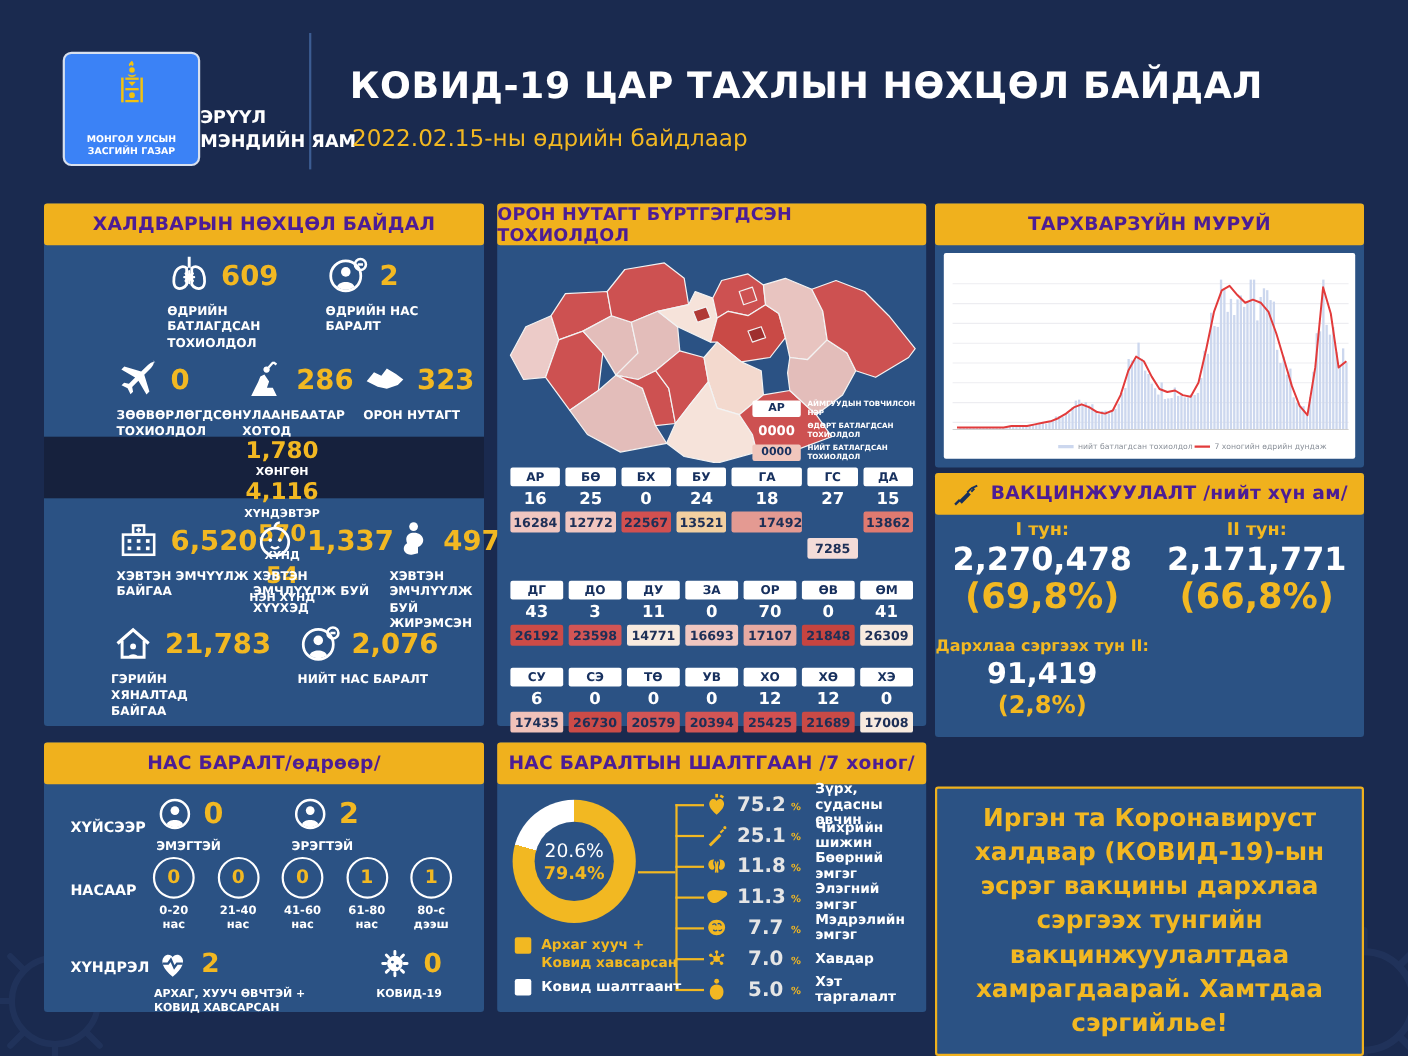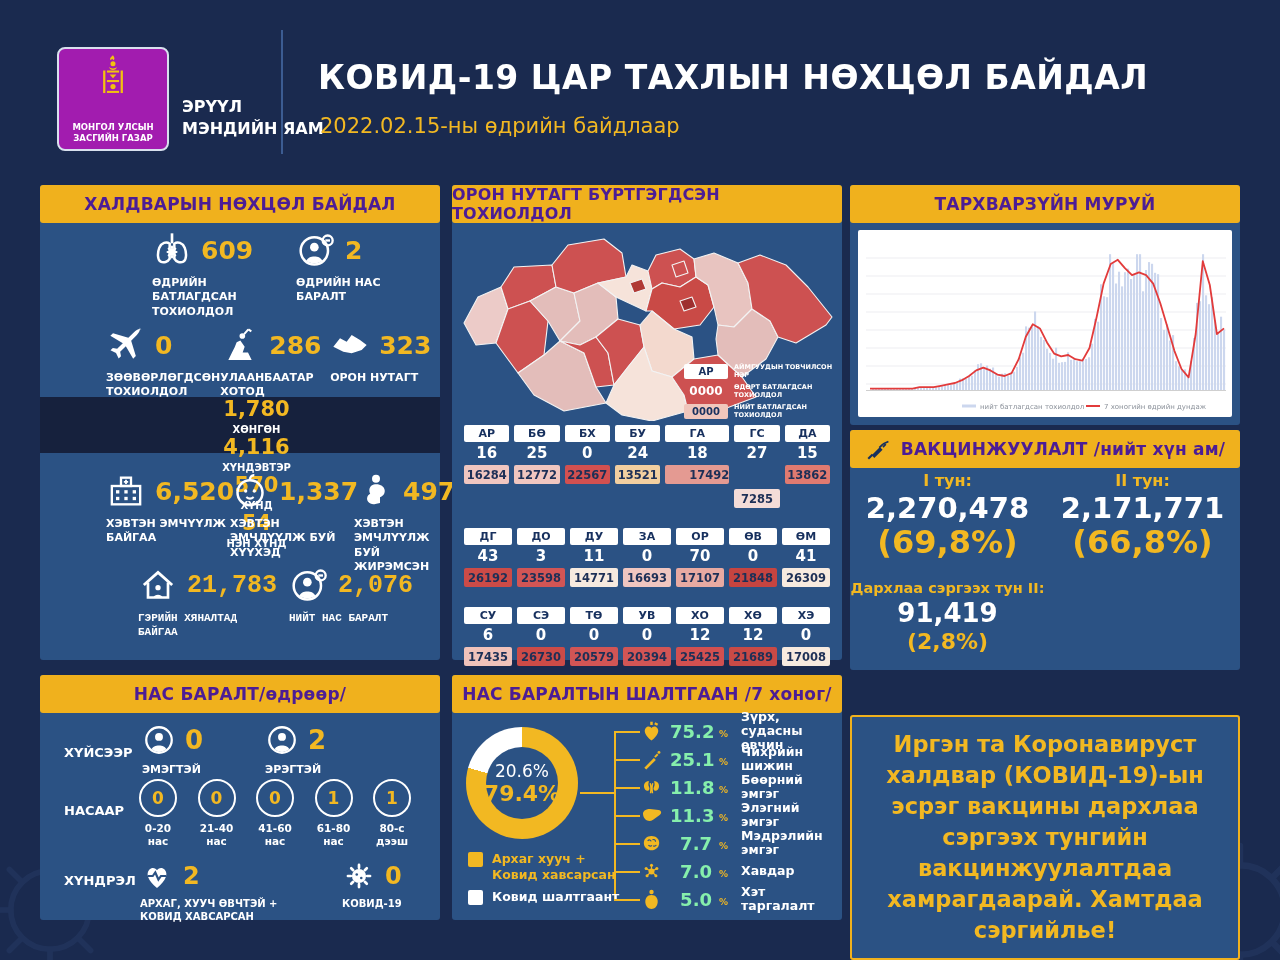--- a/index.html
+++ b/index.html
@@ -1,19 +1,19 @@
 <!DOCTYPE html>
 <html><head>
 <meta charset="utf-8">
 <style>
   html,body{margin:0;padding:0;background:#14203c;}
   *{box-sizing:border-box;}
   .stage{position:relative;width:1280px;height:960px;background:#1a2a4f;font-family:"DejaVu Sans",sans-serif;overflow:hidden;}
   
-  .gov-logo{position:absolute;left:57px;top:47px;width:112px;height:104px;background:#a21caf;border:2px solid #d8e0ee;border-radius:8px;}
+  .gov-logo{position:absolute;left:57px;top:47px;width:125px;height:104px;background:#3b82f6;border:2px solid #d8e0ee;border-radius:8px;}
   .gov-logo svg{position:absolute;left:50%;top:5px;transform:translateX(-50%);}
   .gov-logo-text{position:absolute;bottom:5px;width:100%;text-align:center;font-size:8.5px;font-weight:bold;color:#fff;line-height:1.3;}
   .ministry{position:absolute;left:182px;top:96px;font-size:16px;font-weight:bold;color:#fff;line-height:1.35;}
   .hdr-divider{position:absolute;left:281px;top:30px;width:2px;height:124px;background:#3c5c92;}
   .main-title{position:absolute;left:318px;top:58px;font-size:33px;font-weight:800;color:#fff;letter-spacing:.5px;}
   .main-sub{position:absolute;left:320px;top:114px;font-size:21px;color:#f2b822;}
   
   .panel{position:absolute;background:#2b5284;border-radius:3px;}
   .panel-header{position:absolute;left:0;top:0;right:0;height:38px;background:#f0b11d;color:#4c1d95;font-weight:bold;font-size:17px;display:flex;align-items:center;justify-content:center;border-radius:3px;letter-spacing:.2px;}
   
@@ -26,21 +26,21 @@
   #inf-row1{position:absolute;left:0;top:45px;width:100%;display:flex;padding-left:112px;}
   #inf-row1 .stat{width:163px;}
   #inf-row2{position:absolute;left:0;top:140px;width:100%;display:flex;padding-left:66px;}
   #inf-row2 .stat{width:124px;}
   #sev-band{position:absolute;left:0;top:212px;width:100%;height:56px;background:#16213d;display:flex;align-items:center;padding:0 22px 0 55px;flex-direction:column;}
   .sev{flex:1;text-align:center;}
   .sev-num{font-size:21px;font-weight:bold;color:#f2b822;}
   .sev-label{font-size:10px;font-weight:bold;color:#fff;margin-top:3px;}
   #inf-row3{position:absolute;left:0;top:286px;width:100%;display:flex;padding-left:66px;}
   #inf-row3 .stat{width:124px;}
-  #inf-row4{position:absolute;left:0;top:380px;width:100%;display:flex;padding-left:98px;font-family:Liberation Mono, monospace;}
+  #inf-row4{position:absolute;left:0;top:380px;width:100%;display:flex;padding-left:61px;}
   #inf-row4 .stat{width:170px;}
   
   .drow-label{position:absolute;left:24px;color:#fff;font-weight:bold;font-size:13px;}
   #sex-row{position:absolute;left:102px;top:48px;display:flex;gap:62px;}
   #sex-row .stat-num{font-size:26px;}
   #age-row{position:absolute;left:95px;top:104px;width:280px;display:flex;justify-content:space-between;}
   .age{width:46px;text-align:center;}
   .age-circle{width:38px;height:38px;margin:0 auto;border:2.5px solid #fff;border-radius:50%;display:flex;align-items:center;justify-content:center;font-size:17px;font-weight:bold;color:#f2b822;}
   .age-label{font-size:10.5px;font-weight:bold;color:#fff;margin-top:5px;line-height:1.25;}
   #com-row{position:absolute;left:100px;top:184px;display:flex;gap:42px;}
@@ -57,31 +57,31 @@
   #region-table{position:absolute;left:12px;right:12px;top:240px;}
   .rgroup{display:flex;gap:5px;margin-bottom:20px;}
   .rcol{flex:1;text-align:center;}
   .rcode{background:#fff;color:#17305e;font-size:11px;font-weight:bold;border-radius:2px;padding:2px 0;}
   .rdaily{color:#fff;font-size:15px;font-weight:bold;padding:2px 0 3px;}
   .rtotal{color:#1d2f56;font-size:11.5px;font-weight:bold;border-radius:2px;padding:2.5px 0;}
   
   #donut{position:absolute;left:14px;top:52px;width:112px;height:112px;border-radius:50%;}
   #donut-hole{position:absolute;left:50%;top:50%;transform:translate(-50%,-50%);width:72px;height:72px;border-radius:50%;background:#2b5284;display:flex;flex-direction:column;align-items:center;justify-content:center;}
   .donut-white{font-size:17px;font-weight:normal;color:#fff;}
-  .donut-gold{font-size:22px;font-weight:bold;color:#f2b822;}
+  .donut-gold{font-size:16px;font-weight:bold;color:#f2b822;}
   .dlegend{position:absolute;left:16px;display:flex;gap:9px;align-items:flex-start;}
   .dlg-sq{width:15px;height:15px;border-radius:2px;flex:0 0 auto;margin-top:1px;}
   .dlg-label{font-size:12.5px;font-weight:bold;line-height:1.25;}
   #bracket-v{position:absolute;left:162px;top:56px;width:2px;height:168px;background:#f2b822;}
   #bracket-stub{position:absolute;left:128px;top:117px;width:34px;height:2px;background:#f2b822;}
   #causes{position:absolute;left:188px;top:42px;right:8px;}
   .cause-row{position:relative;height:28px;display:flex;align-items:center;gap:7px;}
   .cause-row::before{content:'';position:absolute;left:-26px;top:50%;width:26px;height:2px;background:#f2b822;}
   .ic-cause{width:23px;height:23px;flex:0 0 auto;}
-  .cause-val{font-size:18px;font-weight:bold;color:#86efac;min-width:42px;text-align:right;}
+  .cause-val{font-size:18px;font-weight:bold;color:#e5e5e5;min-width:42px;text-align:right;}
   .cause-unit{font-size:9px;font-weight:bold;color:#f2b822;margin-top:6px;}
   .cause-label{font-size:12.5px;font-weight:bold;color:#fff;line-height:1.1;margin-left:6px;}
   
   #chart-box{position:absolute;left:8px;right:8px;top:45px;bottom:8px;background:#fff;border-radius:2px;}
   
   .panel-header .hdr-ic{width:26px;height:26px;margin-right:10px;}
   .vacc-grid{position:absolute;top:42px;left:0;right:0;display:grid;grid-template-columns:1fr 1fr;row-gap:22px;}
   .vacc{text-align:center;}
   .vacc-label{font-size:16px;font-weight:bold;color:#f2b822;line-height:1.1;}
   .vacc-num{font-size:29px;font-weight:bold;color:#fff;line-height:1.25;}

